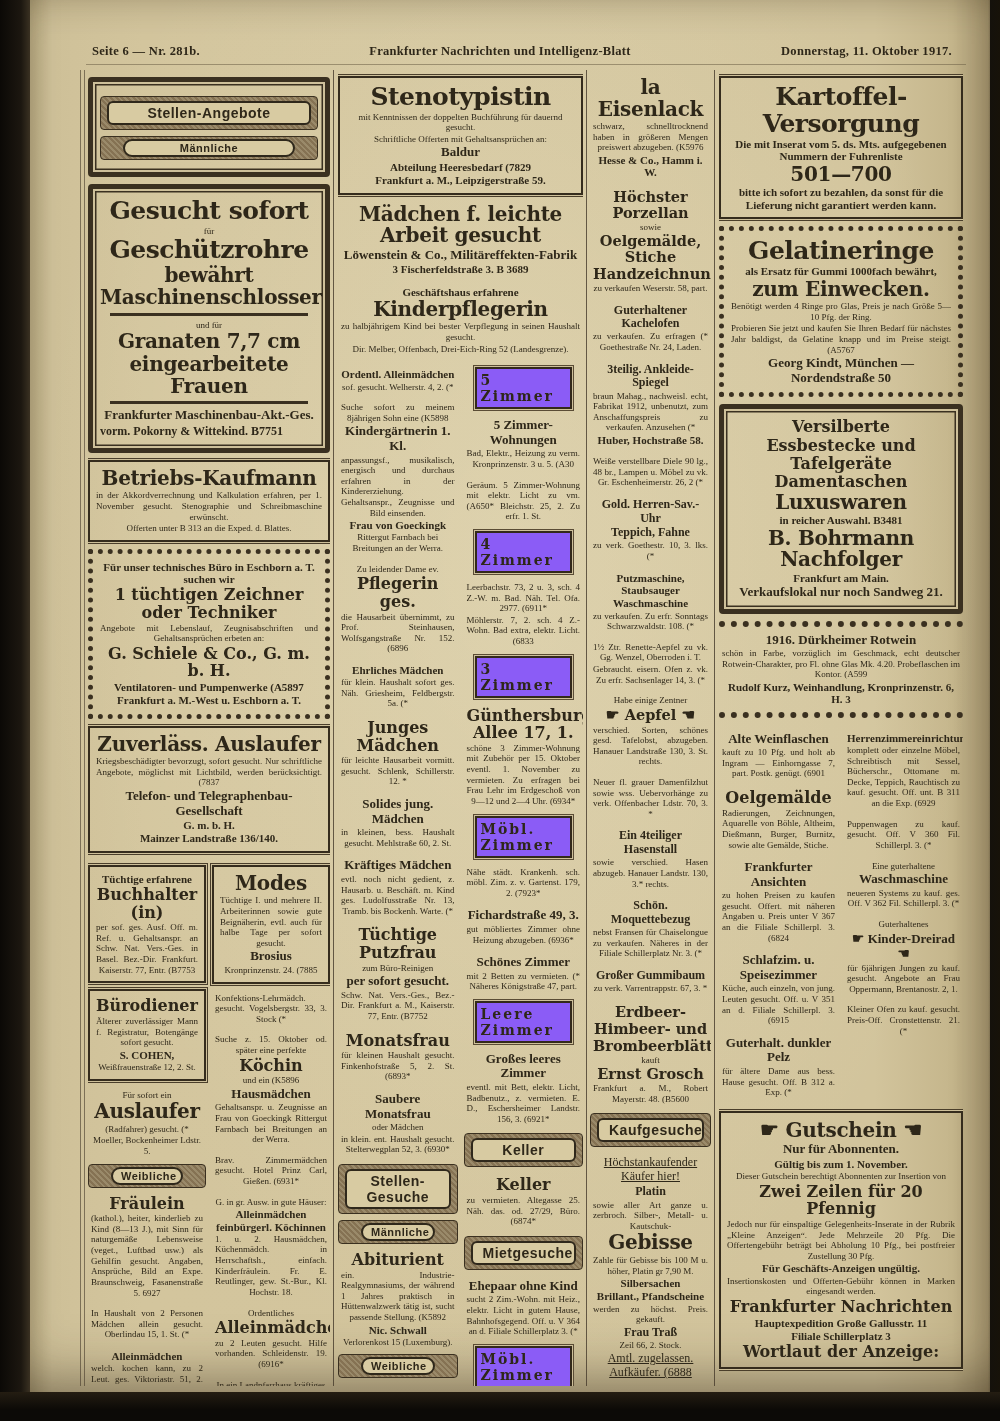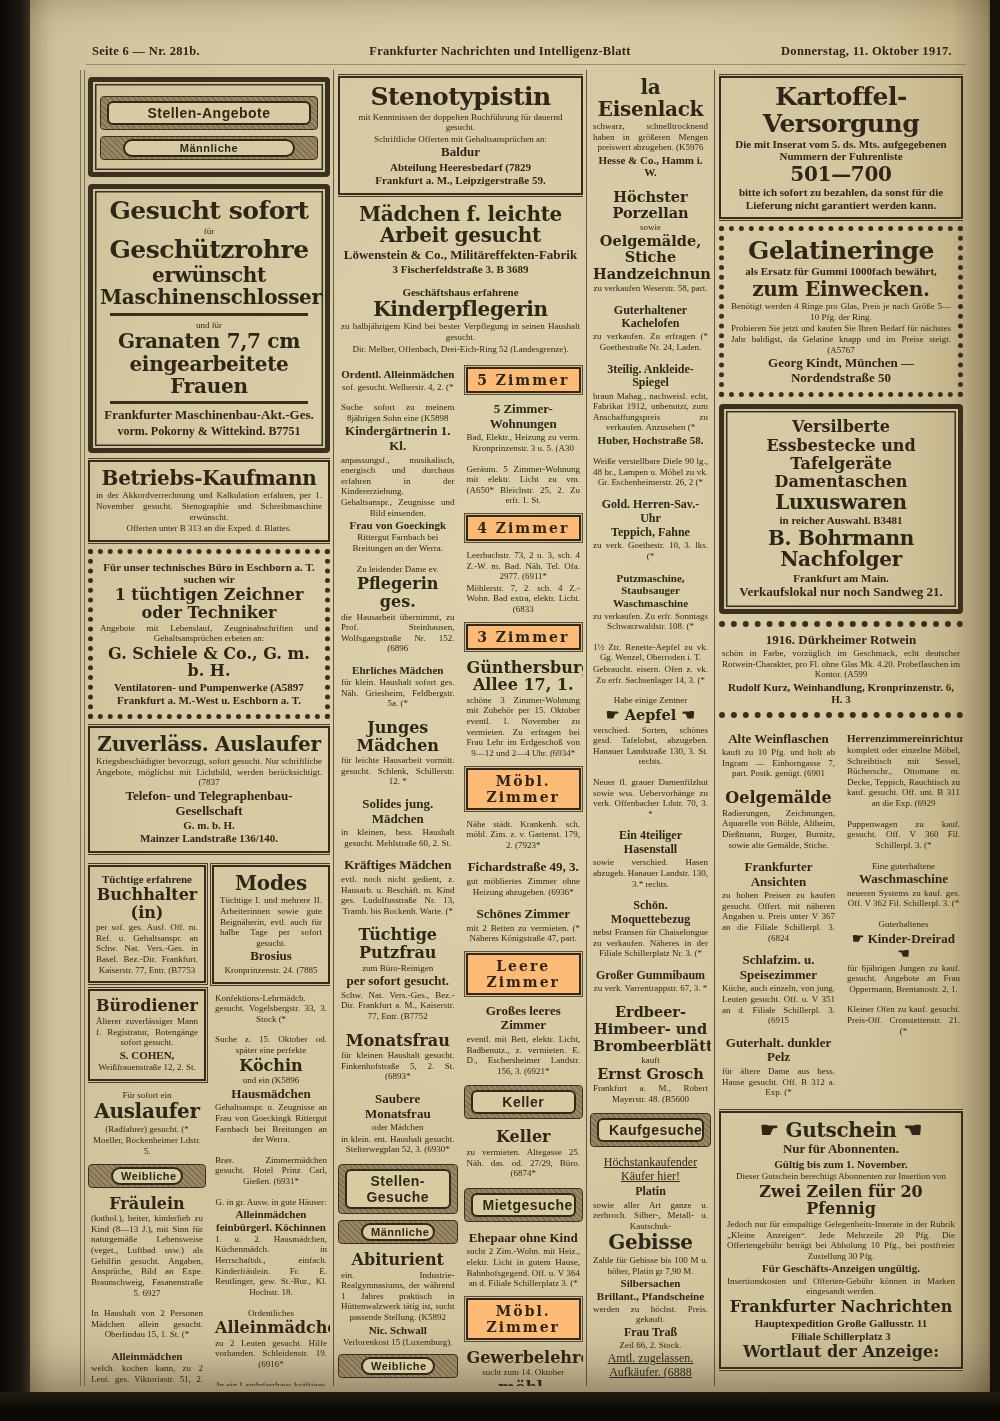--- a/index.html
+++ b/index.html
@@ -30,38 +30,38 @@
   .f-heavy{border:5px solid #3a3020;box-shadow:inset 0 0 0 2px #cec09a, inset 0 0 0 3.5px #3a3020;padding:8px 7px;margin:7px 0;border-radius:4px;}
   .f-chain{border:5px dotted #3a3020;padding:6px 7px;margin:7px 0;}
   .f-tri{border-top:6px dotted #3a3020;border-bottom:6px dotted #3a3020;padding:5px 3px;margin:7px 0;}
 
   .pt{margin:1px 0;}
   .s-d1{font-family:"DejaVu Serif",serif;font-weight:bold;font-size:25px;line-height:1.06;text-align:center;letter-spacing:-.5px;}
   .s-d2{font-family:"DejaVu Serif",serif;font-weight:bold;font-size:20px;line-height:1.08;text-align:center;letter-spacing:-.3px;}
   .s-d3{font-family:"DejaVu Serif",serif;font-weight:bold;font-size:16px;line-height:1.1;text-align:center;}
   .s-d4{font-weight:bold;font-size:13px;line-height:1.12;text-align:center;}
   .s-d5{font-weight:bold;font-size:11px;line-height:1.12;text-align:center;}
-  .s-sig{font-weight:bold;font-size:12px;text-align:center;}
+  .s-sig{font-weight:bold;font-size:12px;text-align:left;}
   .s-b{font-size:9px;line-height:1.18;text-align:justify;text-align-last:center;}
   .s-bc{font-size:9px;line-height:1.18;text-align:center;}
   .s-bs{font-size:12px;line-height:1.15;text-align:center;text-decoration:underline;}
   .adrule{border-top:3px solid #3a3020;margin:4px 10px;}
   .colC .s-d3{font-size:14.5px;} .colC .s-d4{font-size:12px;}
 
   .pillwrap{background:
       repeating-linear-gradient(45deg,#857253 0 2px,#9a8a6a 2px 4px);
       padding:4px 6px;margin:6px 0;border:1.5px solid #3a3020;border-radius:4px;text-align:center;}
   .pill{display:block;border:2px solid #2f281b;border-radius:6px;background:#d8cba2;
         font-family:"Liberation Sans",sans-serif;font-weight:bold;font-size:14px;
         padding:2px 10px;letter-spacing:.5px;}
   .pw2{padding:2px 22px;margin:4px 0;}
   .pill2{font-size:11px;padding:1px 8px;border-radius:12px;}
-  .boxhead{border:2px solid #33291a;background:#fdba74;font-family:"DejaVu Serif",serif;
-        font-weight:bold;font-size:14px;letter-spacing:2px;text-align:center;
-        padding:3px 4px;margin:6px 2px;box-shadow:0 0 0 1px #cec09a,0 0 0 2px #5a4c35;}
+  .boxhead{border:2px solid #33291a;background:#8b5cf6;font-family:"DejaVu Serif",serif;
+        font-weight:bold;font-size:14px;letter-spacing:2px;
+        padding:3px 4px;margin:6px 11px;box-shadow:0 0 0 1px #cec09a,0 0 0 2px #5a4c35;}
   span[data-name="pointing-hand-icon"]{font-size:1.05em;}
 </style>
 </head>
 <body>
 
 <div id="stage" data-name="newspaper-page">
   <div class="paper" data-name="paper-background"></div>
   <div class="edgeL" data-name="page-left-edge"></div>
   <div class="edgeR" data-name="page-right-edge"></div>
 
@@ -82,21 +82,21 @@
           <div class="pill" data-name="section-header-label">Stellen-Angebote</div>
         </div>
         <div class="pillwrap pw2" data-name="section-header">
           <div class="pill pill2" data-name="section-header-label">Männliche</div>
         </div>
       </div>
       <div class="ad f-heavy" data-name="ad">
         <div class="pt s-d1" data-name="ad-text">Gesucht sofort</div>
         <div class="pt s-bc" data-name="ad-text">für</div>
         <div class="pt s-d1" data-name="ad-text">Geschützrohre</div>
-        <div class="pt s-d2" data-name="ad-text">erwünscht</div>
+        <div class="pt s-d2" data-name="ad-text">bewährt</div>
         <div class="pt s-d2" data-name="ad-text">Maschinenschlosser</div>
         <div class="adrule" data-name="divider"></div>
         <div class="pt s-bc" data-name="ad-text">und für</div>
         <div class="pt s-d2" data-name="ad-text">Granaten 7,7 cm</div>
         <div class="pt s-d2" data-name="ad-text">eingearbeitete Frauen</div>
         <div class="adrule" data-name="divider"></div>
         <div class="pt s-d4" data-name="ad-text">Frankfurter Maschinenbau-Akt.-Ges.</div>
         <div class="pt s-sig" data-name="ad-text">vorm. Pokorny &amp; Wittekind.  B7751</div>
       </div>
       <div class="ad f-box" data-name="ad">

